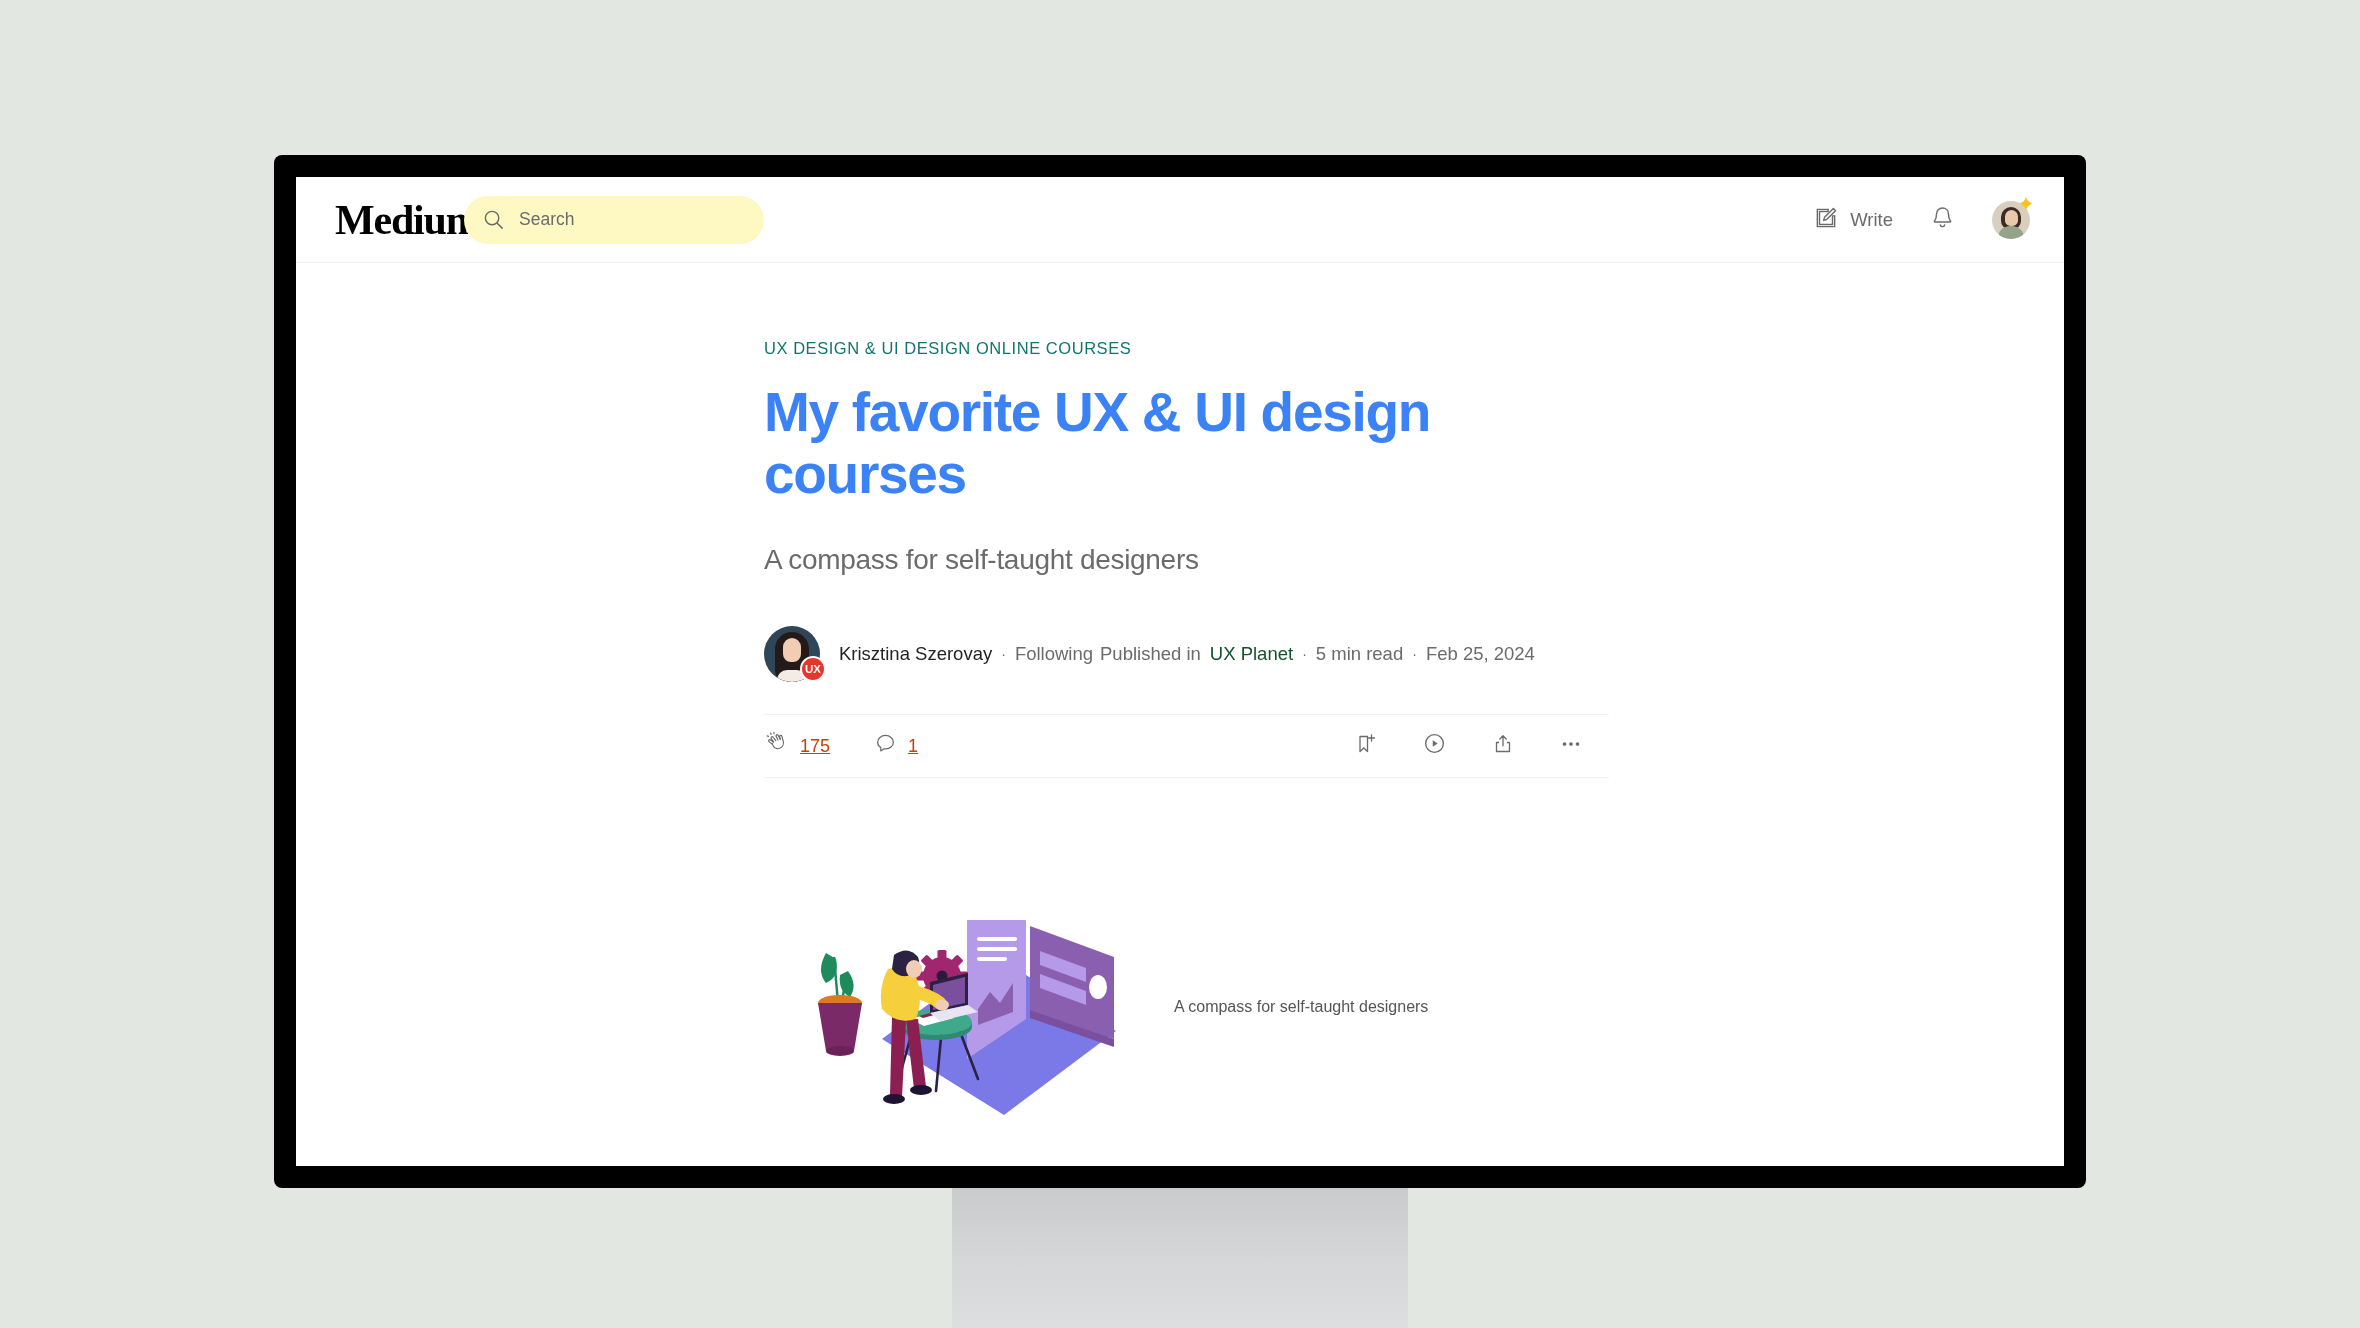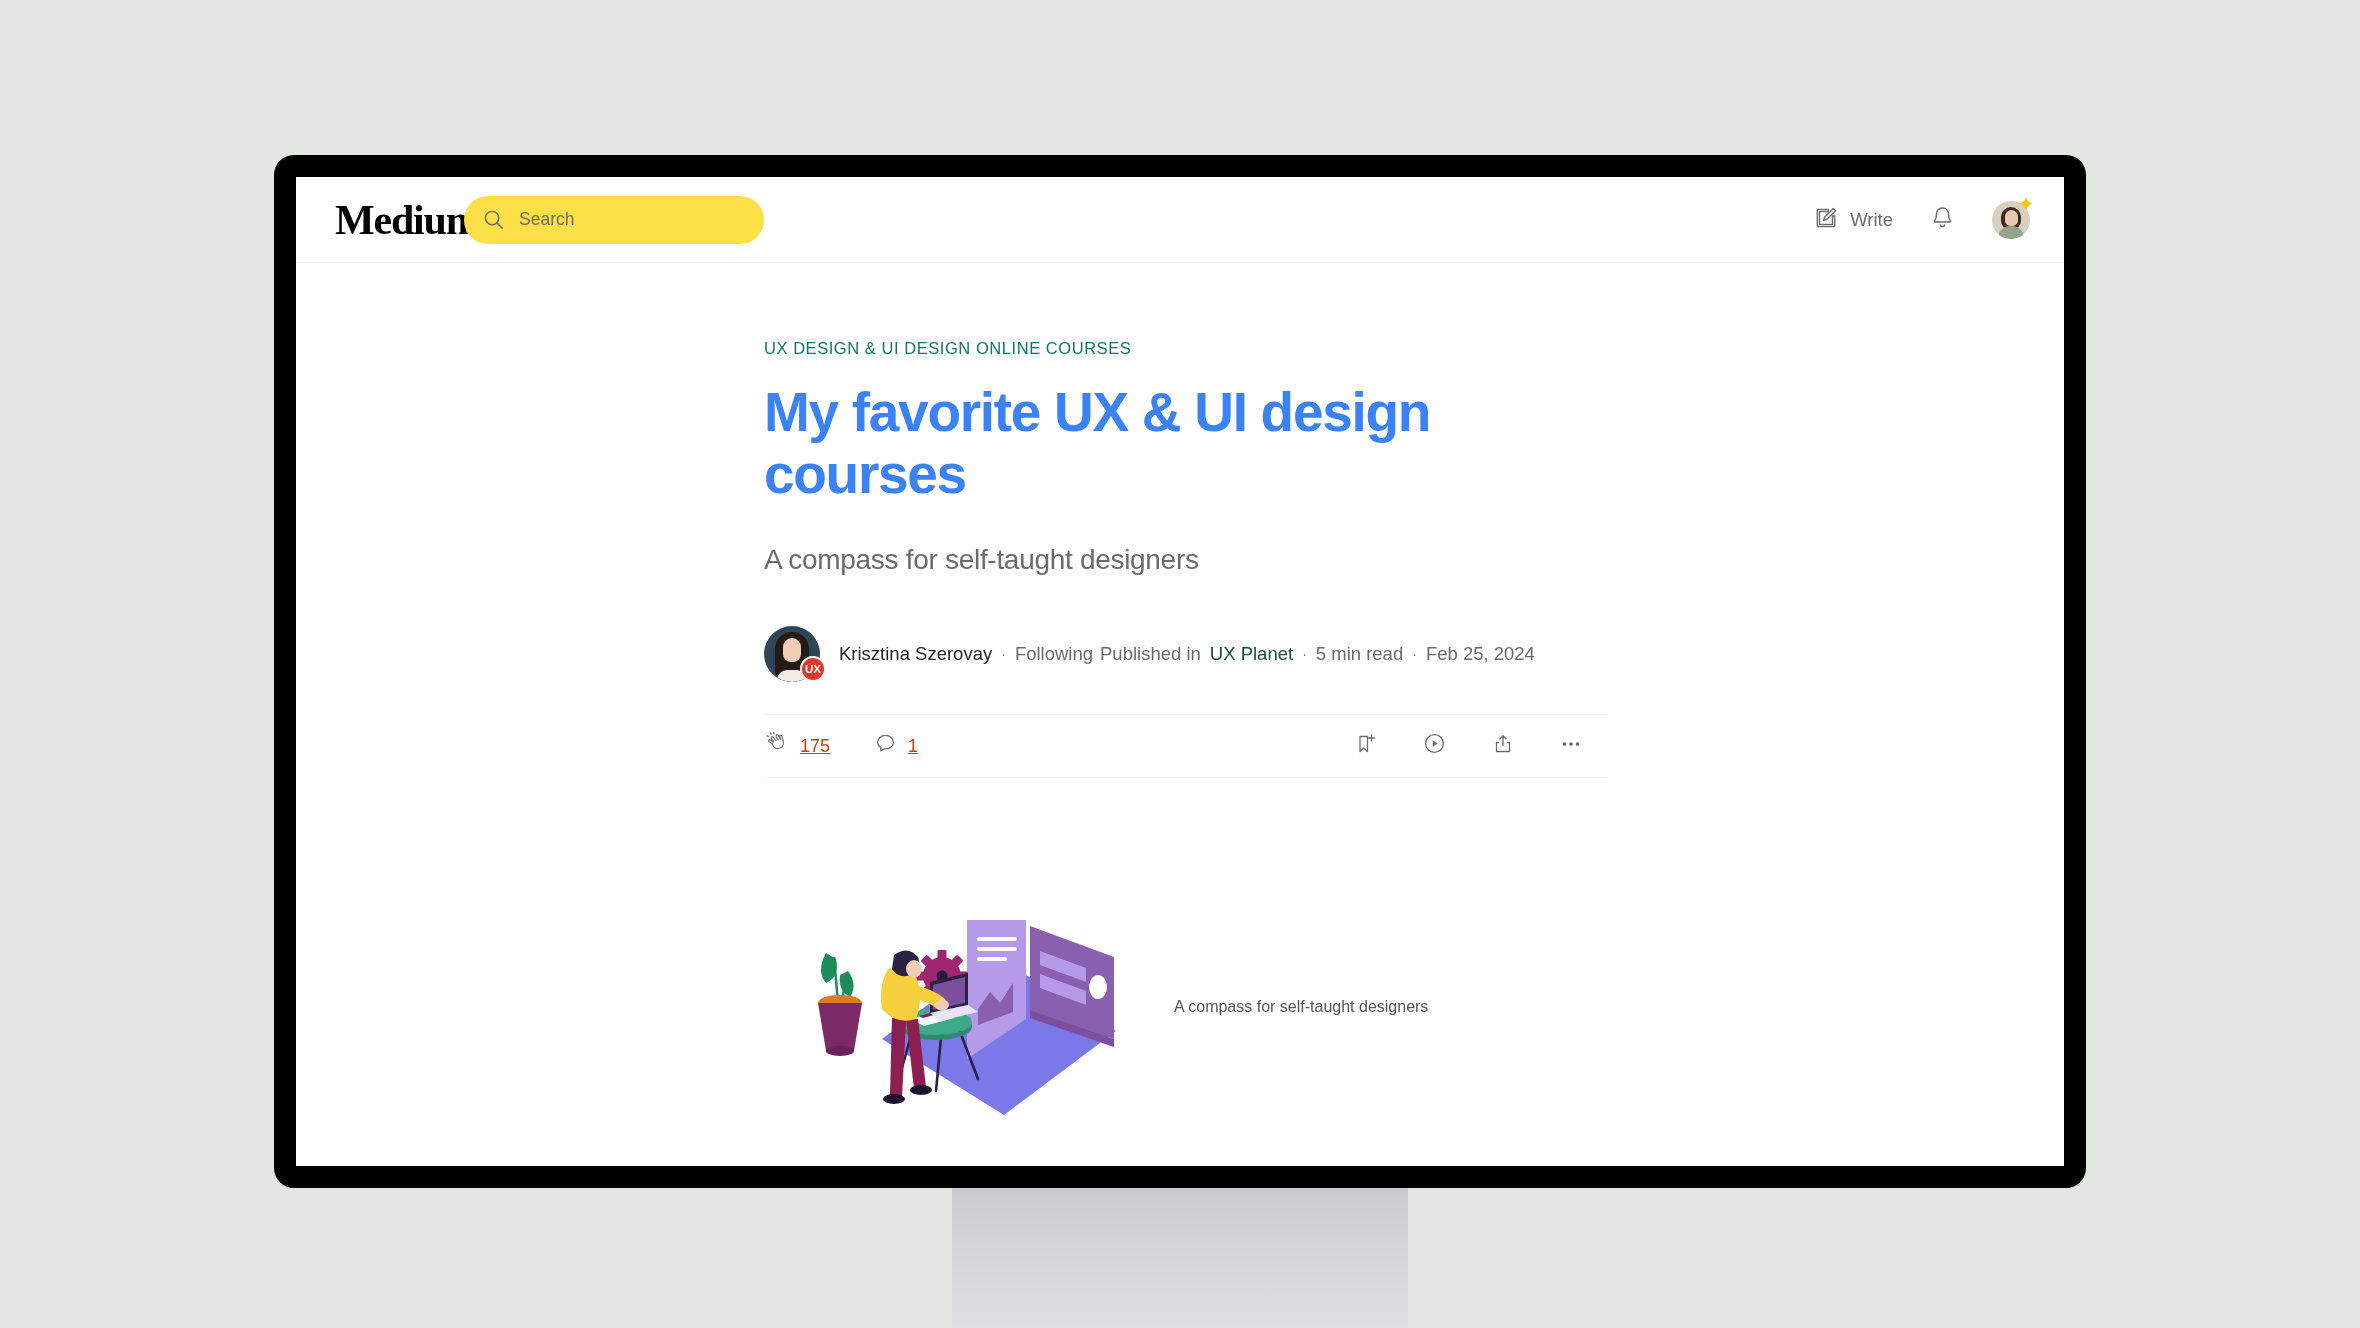--- a/index.html
+++ b/index.html
@@ -24,21 +24,21 @@
     height: 143px;
     background: linear-gradient(180deg, #c8cacc 0%, #d3d5d7 45%, #dcdee0 100%);
   }
   #monitor {
     position: absolute;
     left: 274px;
     top: 155px;
     width: 1812px;
     height: 1033px;
     background: #000000;
-    border-radius: 20px;
+    border-radius: 8px;
     box-sizing: border-box;
     padding: 0;
   }
   #monitor-screen {
     position: absolute;
     left: 22px;
     top: 22px;
     width: 1768px;
     height: 989px;
     background: #ffffff;
@@ -77,21 +77,21 @@
     color: #000000;
     line-height: 1;
   }
   #search-box {
     position: absolute;
     left: 168px;
     top: 50%;
     transform: translateY(-50%);
     width: 300px;
     height: 48px;
-    background: #fde047;
+    background: #fef9c3;
     border-radius: 24px;
     display: flex;
     align-items: center;
     padding: 0 18px;
     box-sizing: border-box;
     gap: 14px;
   }
   #search-box .search-icon { flex: 0 0 auto; display: flex; }
   #search-input {
     border: none;

